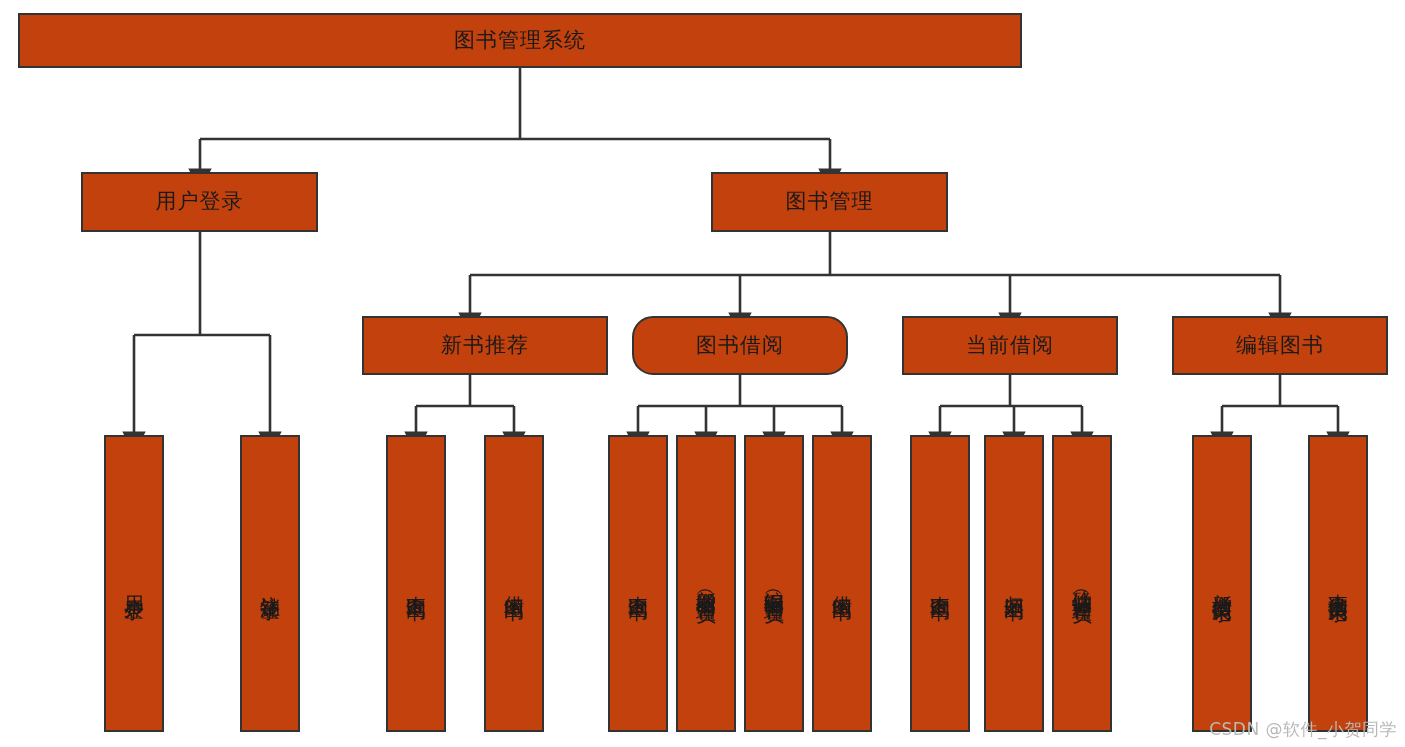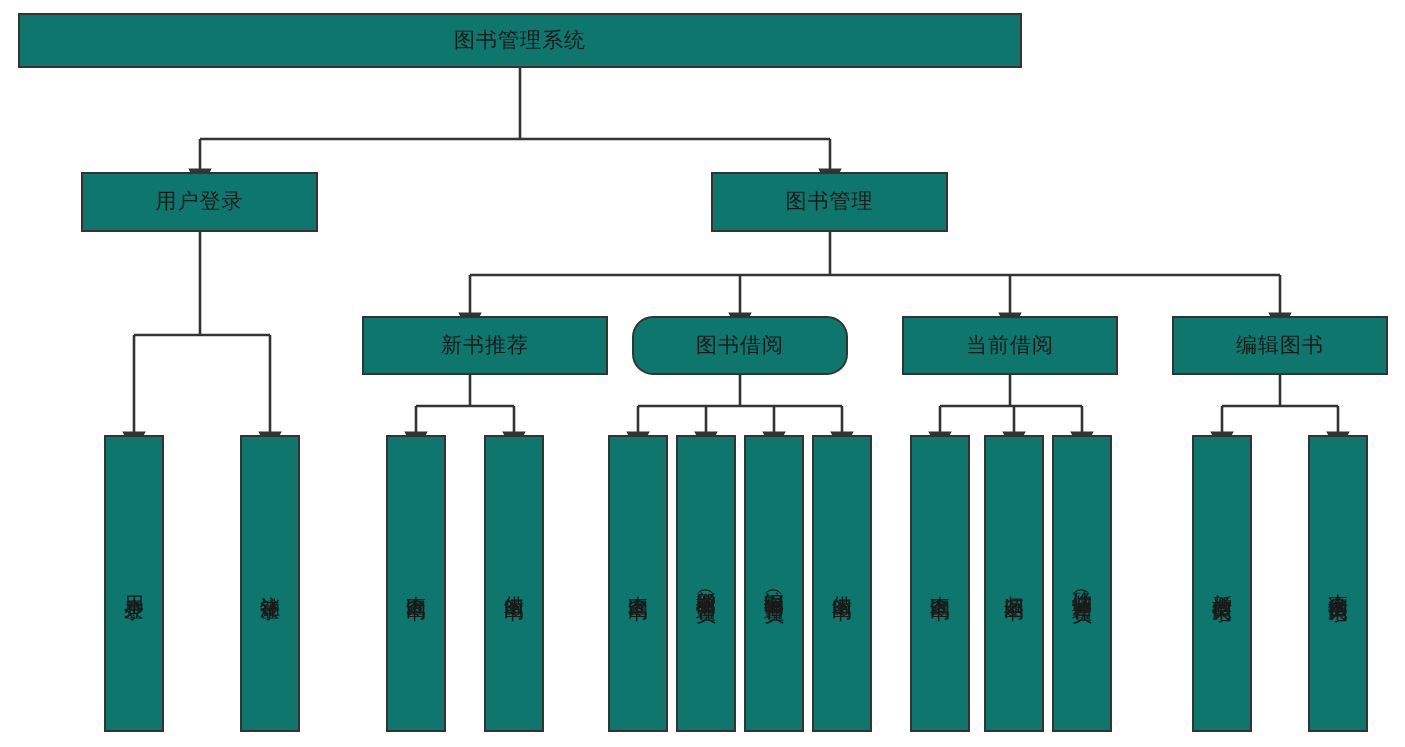--- a/index.html
+++ b/index.html
@@ -22,21 +22,21 @@
     position: absolute;
     left: 0;
     top: 0;
     width: 1405px;
     height: 747px;
     pointer-events: none;
   }
   .node {
     position: absolute;
     box-sizing: border-box;
-    background: #0f766e;
+    background: #c2410c;
     border: 2px solid #333333;
     display: flex;
     align-items: center;
     justify-content: center;
     color: #1a1a1a;
     z-index: 2;
   }
   .node.horiz {
     font-size: 21px;
     line-height: 1.2;
@@ -171,13 +171,14 @@
         <span class="label">确认归还（管理员）</span>
       </div>
       <div class="node vert" style="left: 1192px; top: 435px; width: 60px; height: 297px;">
         <span class="label">新增借阅记录</span>
       </div>
       <div class="node vert" style="left: 1308px; top: 435px; width: 60px; height: 297px;">
         <span class="label">查询借阅记录</span>
       </div>
     </div>
 
+  <div class="watermark">CSDN @软件_小贺同学</div>
 </div>
 
 </body></html>

